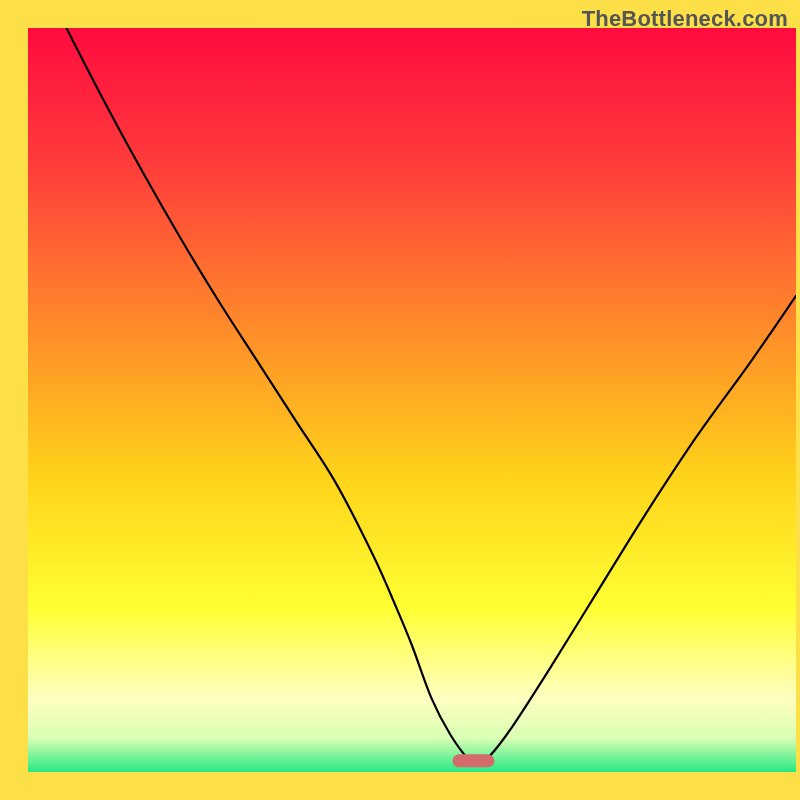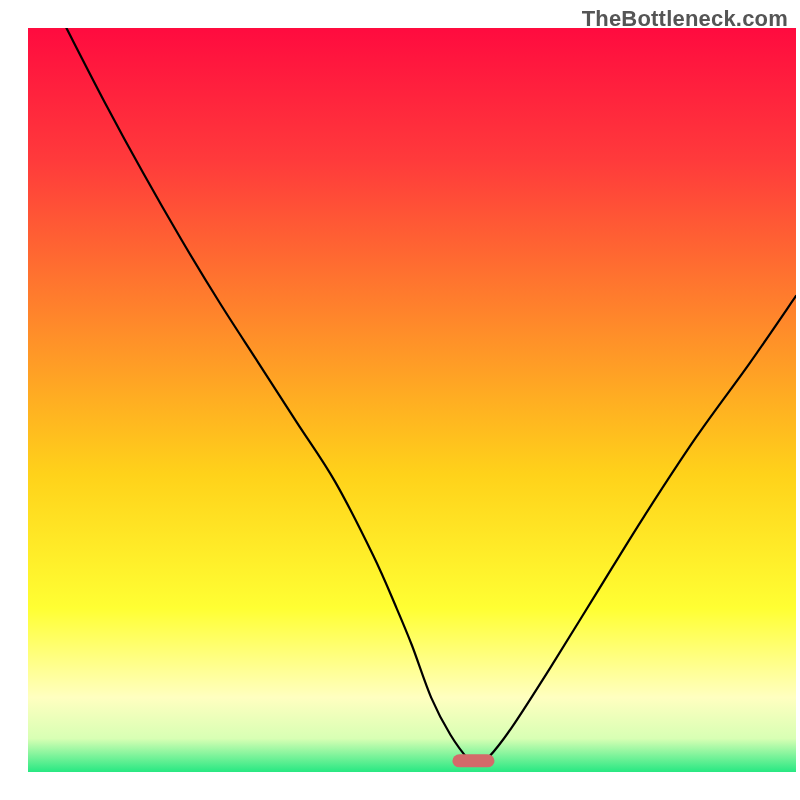--- a/index.html
+++ b/index.html
@@ -8,21 +8,21 @@
     width: 800px;
     height: 800px;
     background: #000;
     overflow: hidden;
     font-family: Arial, Helvetica, sans-serif;
   }
   .frame {
     position: relative;
     width: 800px;
     height: 800px;
-    background: #ffffff;
+    background: #fde047;
   }
   .watermark {
     position: absolute;
     top: 6px;
     right: 12px;
     font-size: 22px;
     font-weight: 600;
     color: #555;
     letter-spacing: 0.2px;
     z-index: 10;

